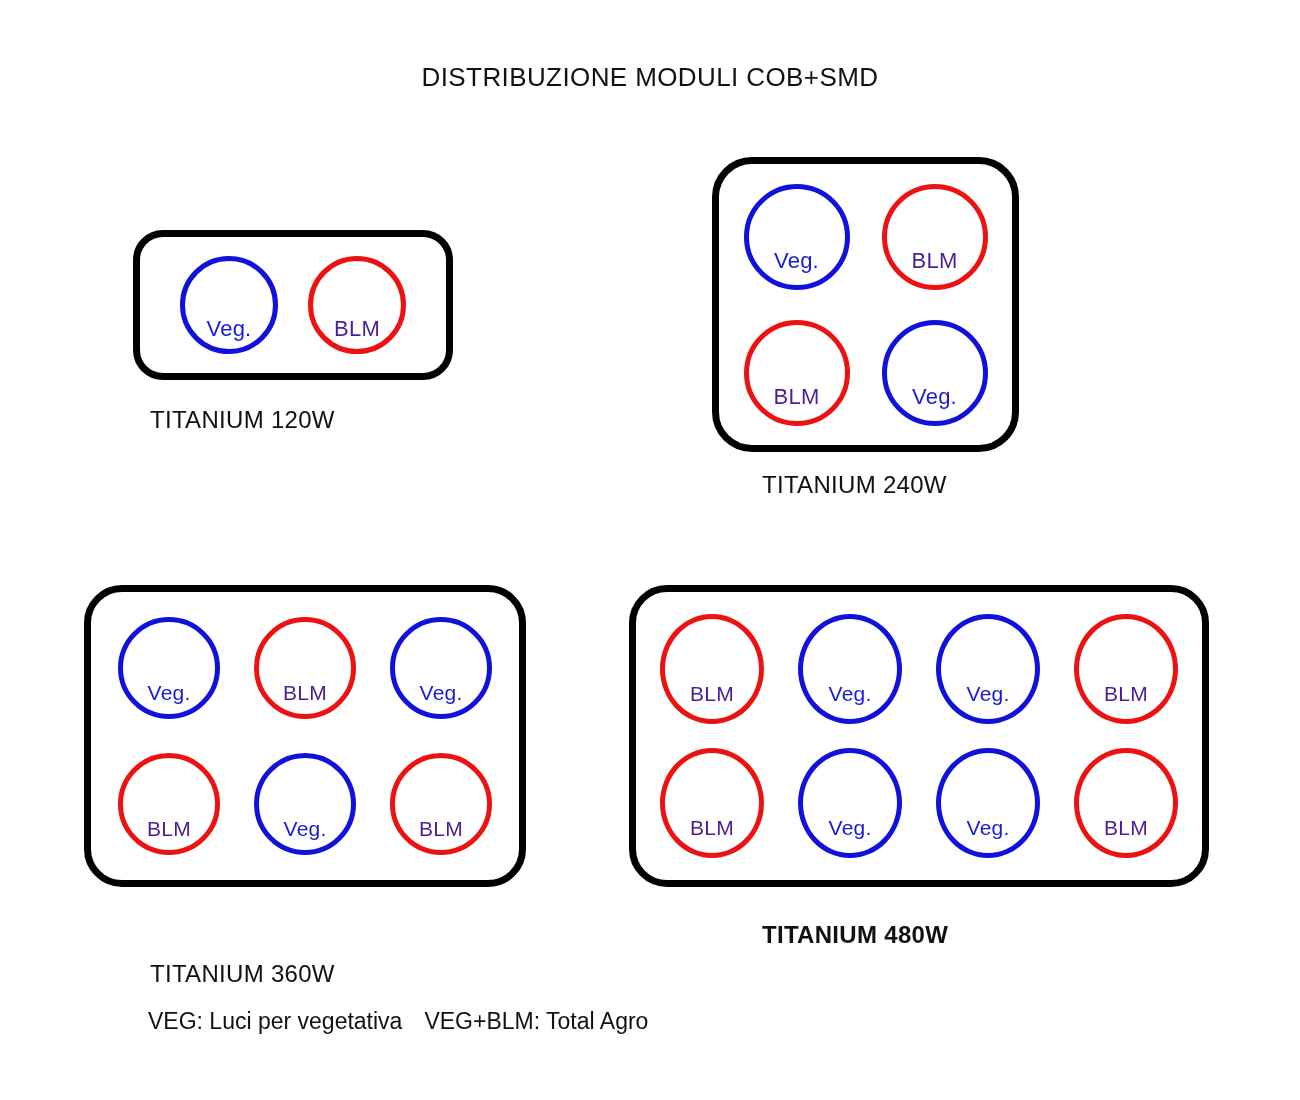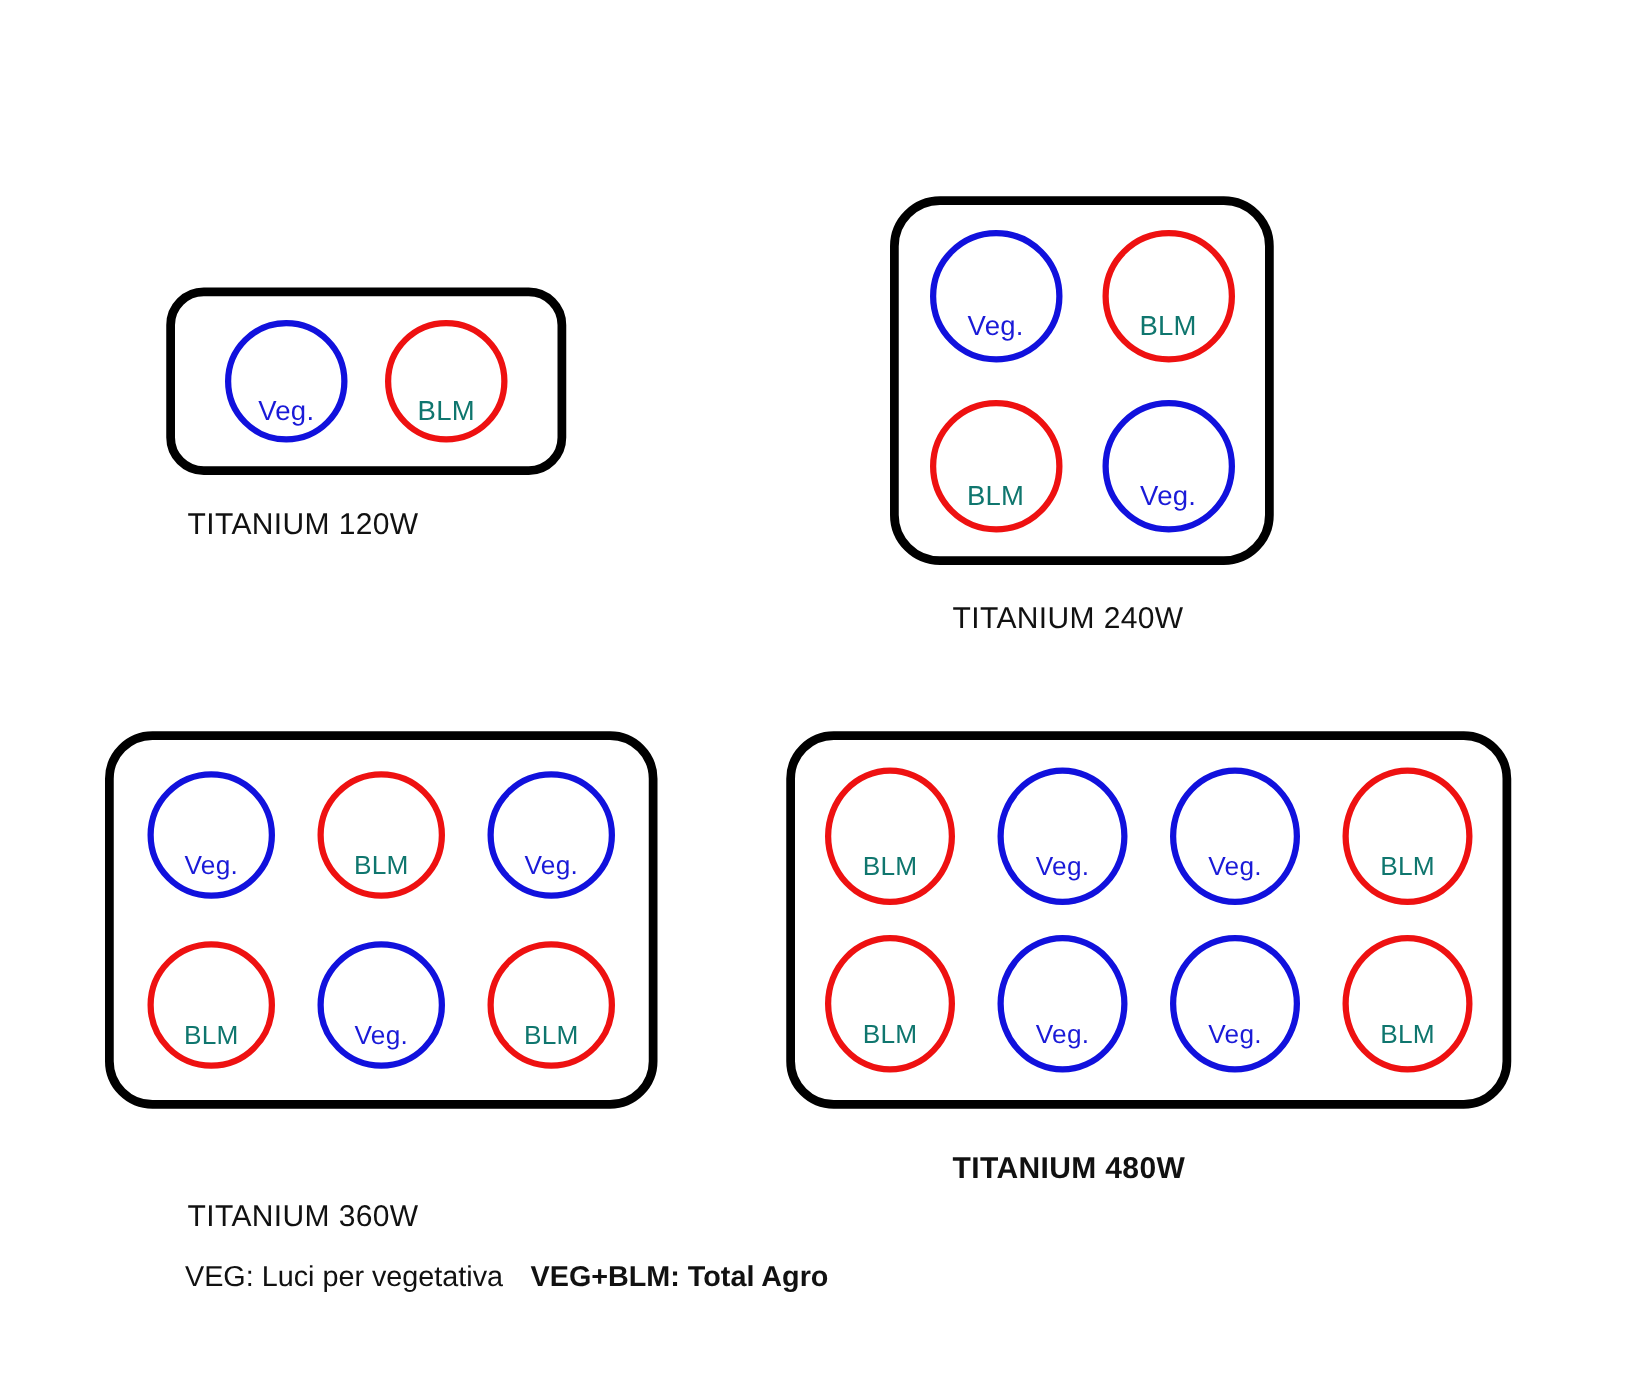--- a/index.html
+++ b/index.html
@@ -78,21 +78,21 @@
   .module.veg {
     border-color: #1111DD;
   }
   .module.veg .module-label {
     color: #1A1AD8;
   }
   .module.blm {
     border-color: #EE1111;
   }
   .module.blm .module-label {
-    color: #0f766e;
+    color: #4c1d95;
   }
   .panel-caption {
     position: absolute;
     font-size: 24px;
     font-weight: 400;
     letter-spacing: 0.3px;
     color: #111111;
     white-space: nowrap;
   }
 
@@ -102,21 +102,21 @@
   #panel-120w .panel-board { width: 320px; height: 150px; border-radius: 30px; }
   #panel-120w .module-grid { grid-template-columns: repeat(2, 104px); gap: 0px 24px; }
   #panel-120w .module { width: 98px; height: 98px; border-width: 5px; }
   #panel-120w .panel-caption { left: 17px; top: 176px; text-align: center; }
 
   
   #panel-240w { left: 712px; top: 157px; width: 307px; height: 295px; }
   #panel-240w .panel-board { width: 307px; height: 295px; border-radius: 40px; }
   #panel-240w .module-grid { grid-template-columns: repeat(2, 118px); grid-template-rows: repeat(2, 118px); gap: 18px 20px; }
   #panel-240w .module { width: 106px; height: 106px; border-width: 5px; }
-  #panel-240w .panel-caption { left: 50px; top: 324px; }
+  #panel-240w .panel-caption { left: 50px; top: 314px; }
 
   
   #panel-360w { left: 84px; top: 585px; width: 442px; height: 302px; }
   #panel-360w .panel-board { width: 442px; height: 302px; border-radius: 38px; }
   #panel-360w .module-grid { grid-template-columns: repeat(3, 124px); grid-template-rows: repeat(2, 122px); gap: 14px 12px; }
   #panel-360w .module { width: 102px; height: 102px; border-width: 5px; }
   #panel-360w .module-label { font-size: 21px; }
   #panel-360w .panel-caption { left: 66px; top: 338px; margin-top: 37px; }
 
   
@@ -132,27 +132,28 @@
     position: absolute;
     left: 148px;
     top: 1008px;
     display: flex;
     align-items: flex-end;
     font-size: 23px;
     color: #111111;
     white-space: nowrap;
   }
   .legend-entry { margin-right: 22px; }
-  .legend-entry:last-child { margin-right: 0; font-weight: bold; }
+  .legend-entry:last-child { margin-right: 0; }
 </style>
 </head>
 <body>
 
 <div id="stage">
 
+  <div class="diagram-title">DISTRIBUZIONE MODULI COB+SMD</div>
 
   <div class="panel-group" id="panel-120w">
     <div class="panel-board">
       <div class="module-grid">
         <div class="module veg">
           <span class="module-label">Veg.</span>
         </div>
         <div class="module blm">
           <span class="module-label">BLM</span>
         </div>

